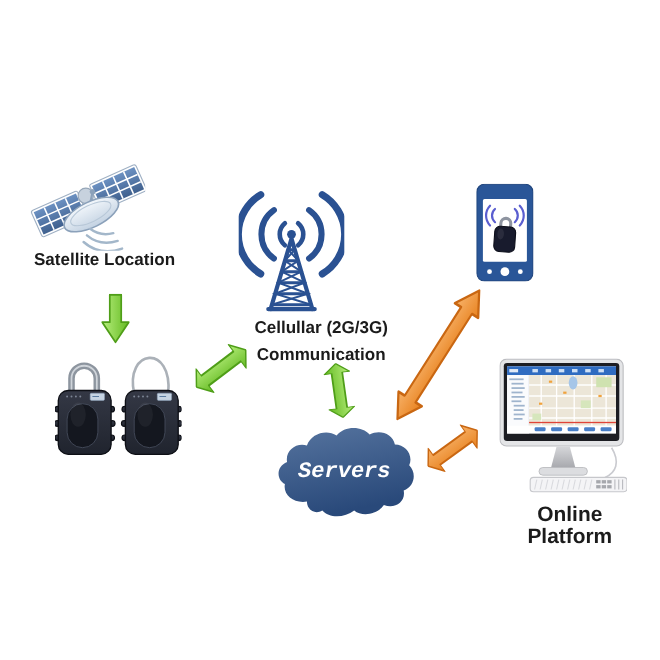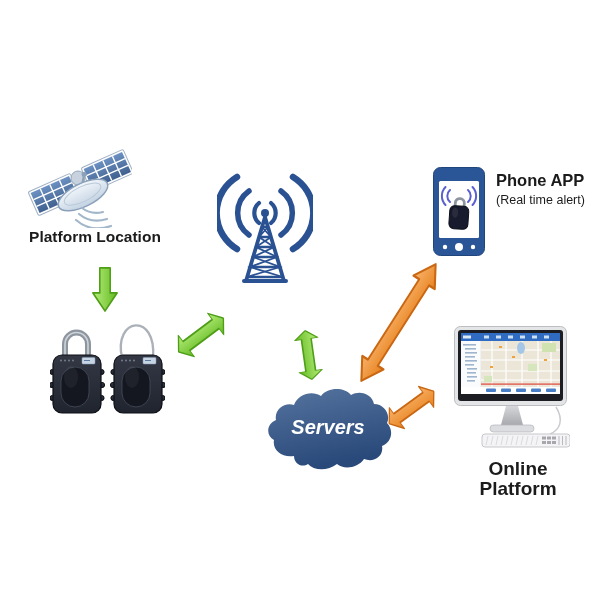--- a/index.html
+++ b/index.html
@@ -50,21 +50,21 @@
         <ellipse cx="0" cy="-1" rx="20" ry="7.5" fill="none" stroke="#b8c8d8" stroke-width="1"></ellipse>
       </g>
       <g stroke="#a3b7ca" stroke-width="2.2" fill="none" stroke-linecap="round">
         <path d="M56,76 q9,7 21,4"></path>
         <path d="M53,82 q12,10 28,5"></path>
         <path d="M50,88 q15,13 35,6"></path>
       </g>
     </svg>
   </div>
 
-  <div class="label" style="left:17px;top:227px;width:156px;">Platform Location</div>
+  <div class="label" style="left:17px;top:227px;width:156px;">Satellite Location</div>
 
   <div class="arrow" style="left:92px;top:267px;width:26px;height:46px;">
     <svg viewBox="0 0 30 48" preserveAspectRatio="none">
       <defs>
           <linearGradient id="ar1-g" x1="0" y1="0" x2="1" y2="0">
         <stop offset="0" stop-color="#b7ee7d"></stop>
             <stop offset="1" stop-color="#64ba22"></stop>
       </linearGradient>
         </defs>
       <polygon points="9,1 21,1 21,27 29,27 15,46 1,27 9,27" fill="url(#ar1-g)" stroke="#4f9e18" stroke-width="1.8" stroke-linejoin="round"></polygon>
@@ -130,20 +130,24 @@
       <g stroke="#2a5192" fill="none">
         <path d="M48,48 L29,112 M48,48 L67,112" stroke-width="3.8" stroke-linecap="round"></path>
         <path d="M45,58 H51 M42,68 H54 M39,78 H57 M36,88 H60 M33,98 H63 M30,108 H66" stroke-width="2.6"></path>
         <path d="M45,58 L54,68 L39,78 L60,88 L33,98 L66,108" stroke-width="1.8"></path>
         <path d="M51,58 L42,68 L57,78 L36,88 L63,98 L30,108" stroke-width="1.8"></path>
         <path d="M27,112 H69" stroke-width="4" stroke-linecap="round"></path>
       </g>
     </svg>
   </div>
 
+  <div class="label" style="left:210px;top:287px;width:164px;line-height:24px;">
+    <span class="line">Cellullar (2G/3G)</span>
+    <span class="line">Communication</span>
+  </div>
 
   <div class="arrow" style="left:283px;top:342px;width:51px;height:26px;transform:rotate(82deg);">
     <svg viewBox="0 0 120 32" preserveAspectRatio="none">
       <defs>
           <linearGradient id="ar3-g" x1="0" y1="0" x2="0" y2="1">
         <stop offset="0" stop-color="#b7ee7d"></stop>
             <stop offset="1" stop-color="#64ba22"></stop>
       </linearGradient>
         </defs>
       <polygon points="2,16 22,2 22,10 98,10 98,2 118,16 98,30 98,22 22,22 22,30" fill="url(#ar3-g)" stroke="#4f9e18" stroke-width="2" stroke-linejoin="round"></polygon>
@@ -167,21 +171,21 @@
       <defs>
           <linearGradient id="ar5-g" x1="0" y1="0" x2="0" y2="1">
         <stop offset="0" stop-color="#f7b269"></stop>
             <stop offset="1" stop-color="#e8821f"></stop>
       </linearGradient>
         </defs>
       <polygon points="2,16 22,2 22,10 98,10 98,2 118,16 98,30 98,22 22,22 22,30" fill="url(#ar5-g)" stroke="#c96712" stroke-width="2" stroke-linejoin="round"></polygon>
     </svg>
   </div>
 
-  <div class="node" style="left:264px;top:384px;width:128px;height:88px;">
+  <div class="node" style="left:249px;top:384px;width:128px;height:88px;font-family:Liberation Mono, monospace;">
     <svg viewBox="0 0 128 88">
       <defs>
           <linearGradient id="cl-g" x1="0" y1="0" x2="0.3" y2="1">
         <stop offset="0" stop-color="#56749f"></stop>
             <stop offset="1" stop-color="#29497a"></stop>
       </linearGradient>
         </defs>
       <path fill="url(#cl-g)" d="M30,72 C18,74 8,66 10,56 C2,52 2,40 12,36 C10,26 20,18 30,21
         C34,10 48,6 57,12 C64,3 80,3 87,11 C96,6 108,10 110,20 C120,20 127,30 123,39
         C130,46 128,58 118,62 C120,72 110,79 100,75 C94,84 80,86 73,80 C64,87 50,87 44,80
@@ -204,24 +208,20 @@
         <path d="M21.5,40 v-4 a4.5,4.5 0 0 1 9,0 v4" stroke="#8e94a0" stroke-width="2.8" fill="none"></path>
         <rect x="16.5" y="39" width="19" height="23" rx="5" fill="#181b2d" stroke="#0c0e1a" stroke-width="1"></rect>
         <ellipse cx="22" cy="46" rx="3" ry="5" fill="#ffffff" opacity="0.08"></ellipse>
       </g>
       <circle cx="12" cy="80" r="2.2" fill="#ffffff"></circle>
       <circle cx="26" cy="80" r="4" fill="#ffffff"></circle>
       <circle cx="40" cy="80" r="2.2" fill="#ffffff"></circle>
     </svg>
   </div>
 
-  <div class="phone-label" style="left:496px;top:170px;width:104px;">
-    <span class="title">Phone APP</span>
-    <span class="subtitle">(Real time alert)</span>
-  </div>
 
   <div class="node" style="left:454px;top:326px;width:116px;height:126px;">
     <svg viewBox="0 0 116 126">
       <defs>
         <linearGradient id="mon-neck" x1="0" y1="0" x2="0" y2="1">
           <stop offset="0" stop-color="#d6d7da"></stop>
             <stop offset="1" stop-color="#a8a9ae"></stop>
         </linearGradient>
       </defs>
       <rect x="0.5" y="0.5" width="112" height="79" rx="6" fill="#e4e5e7" stroke="#bcbdc1" stroke-width="1"></rect>

